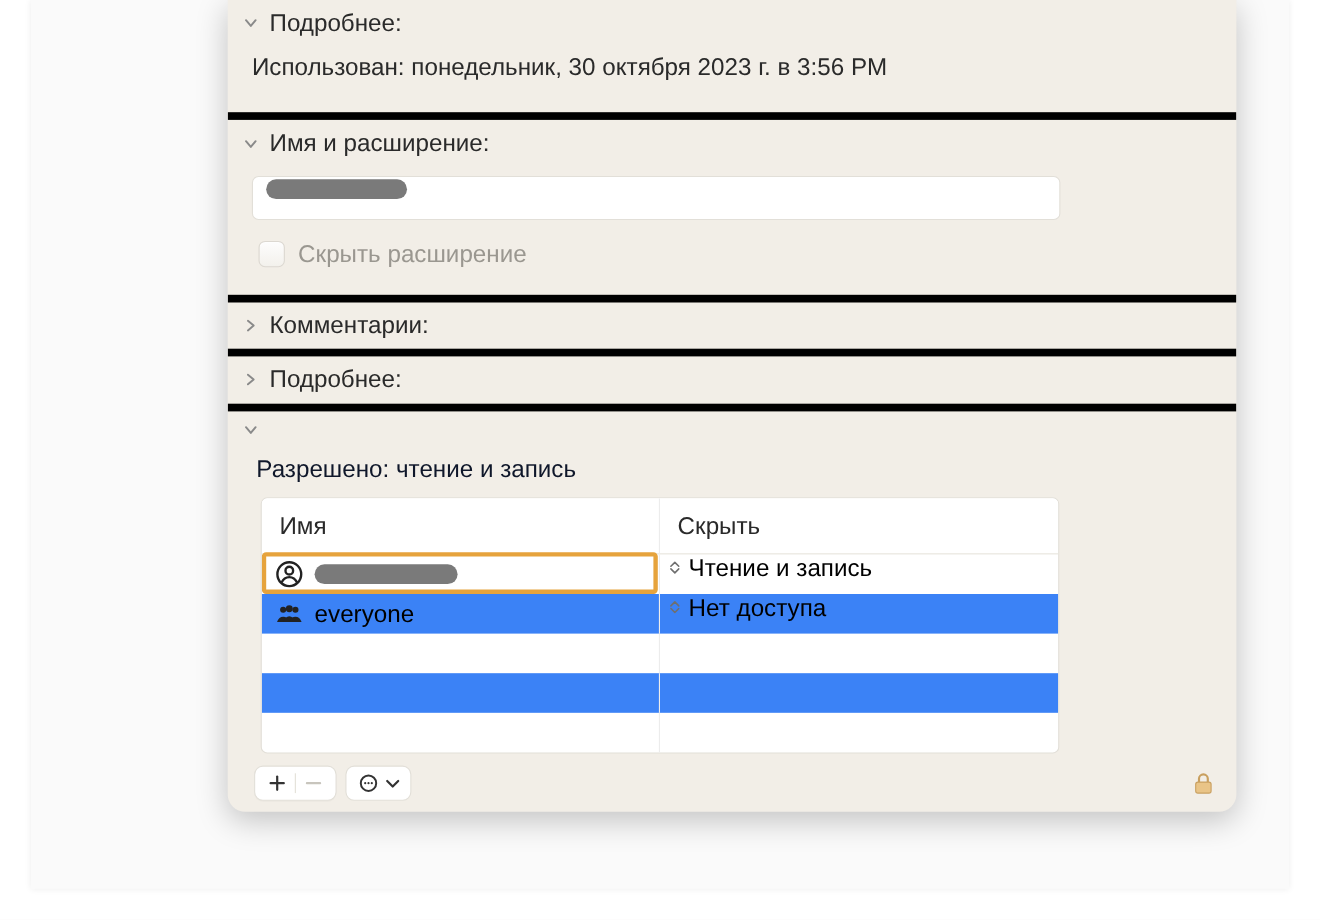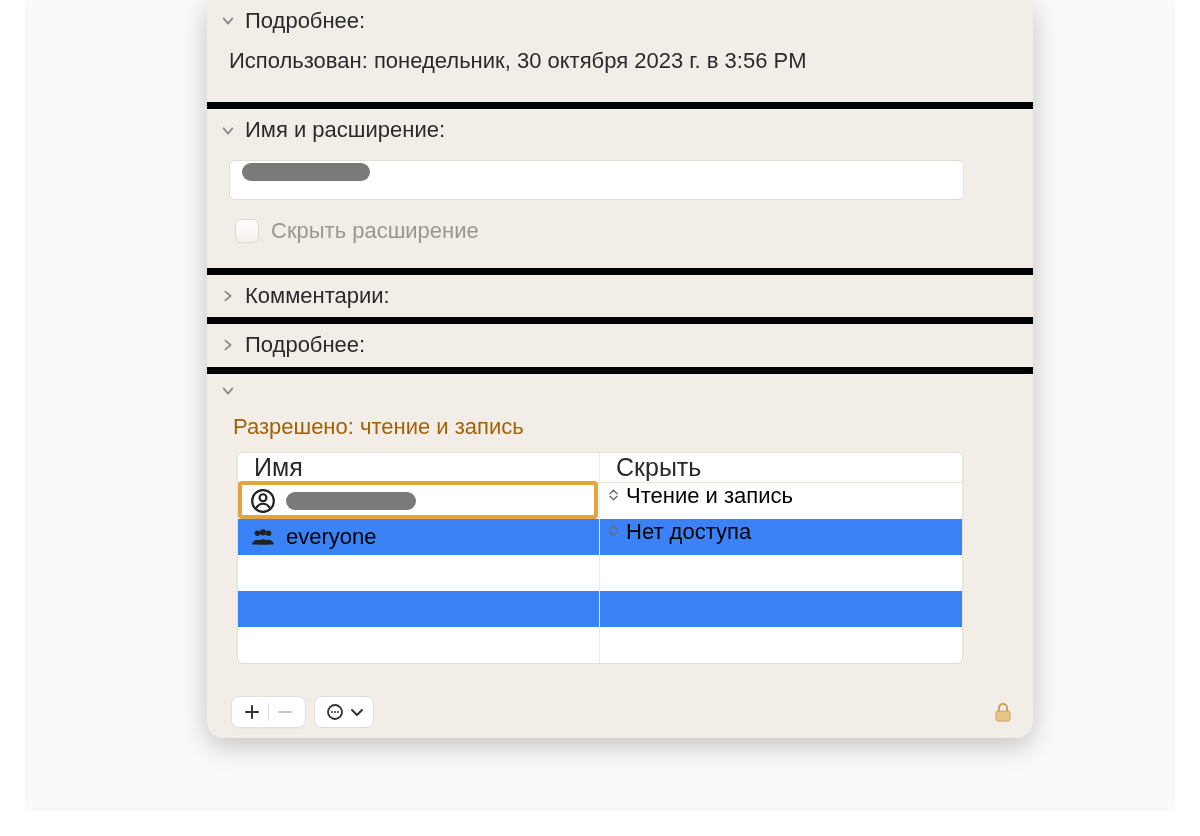--- a/index.html
+++ b/index.html
@@ -18,21 +18,21 @@
     top: 0;
     width: 1144px;
     height: 808px;
     background: #fafafa;
     box-shadow: 0 0 6px rgba(0,0,0,0.08);
   }
   .panel {
     position: absolute;
     left: 179px;
     top: 0;
-    width: 826px;
+    width: 917px;
     height: 738px;
     background: #f2eee7;
     border-radius: 0 0 16px 16px;
     box-shadow: 0 8px 28px rgba(0,0,0,0.22);
     overflow: hidden;
   }
   .section {
     border-top: 7px solid #000000;
   }
   .section:first-child { border-top: none; }
@@ -85,39 +85,39 @@
     width: 24px;
     height: 24px;
     border-radius: 6px;
     border: 1px solid #dcd8d1;
     background: linear-gradient(#fdfdfd,#f3f1ec);
     box-shadow: inset 0 1px 1px rgba(255,255,255,0.6);
   }
   .hide-ext-label { color: #9a9790; text-align: right; }
   .perm-line {
     padding: 2px 0 12px 4px;
-    color: #a16207;
+    color: #0f172a;
   }
   .perm-table {
     width: 726px;
     margin: 0 auto 0 8px;
     background: #fff;
     border: 1px solid #e2dfd8;
     border-radius: 6px;
     overflow: hidden;
   }
   .pt-head {
     display: grid;
     grid-template-columns: 362px 364px;
     border-bottom: 1px solid #e7e4dc;
     background: #fff;
   }
   .pt-head .cell {
-    padding: 0 16px;
-    font-size: 25px;
+    padding: 12px 16px;
+    font-size: 22px;
     color: #2a2a2a;
     border-right: 1px solid #ececec;
   }
   .pt-head .cell:last-child { border-right: none; }
   .pt-body { }
   .pt-row {
     display: grid;
     grid-template-columns: 362px 364px;
     height: 36px;
   }

